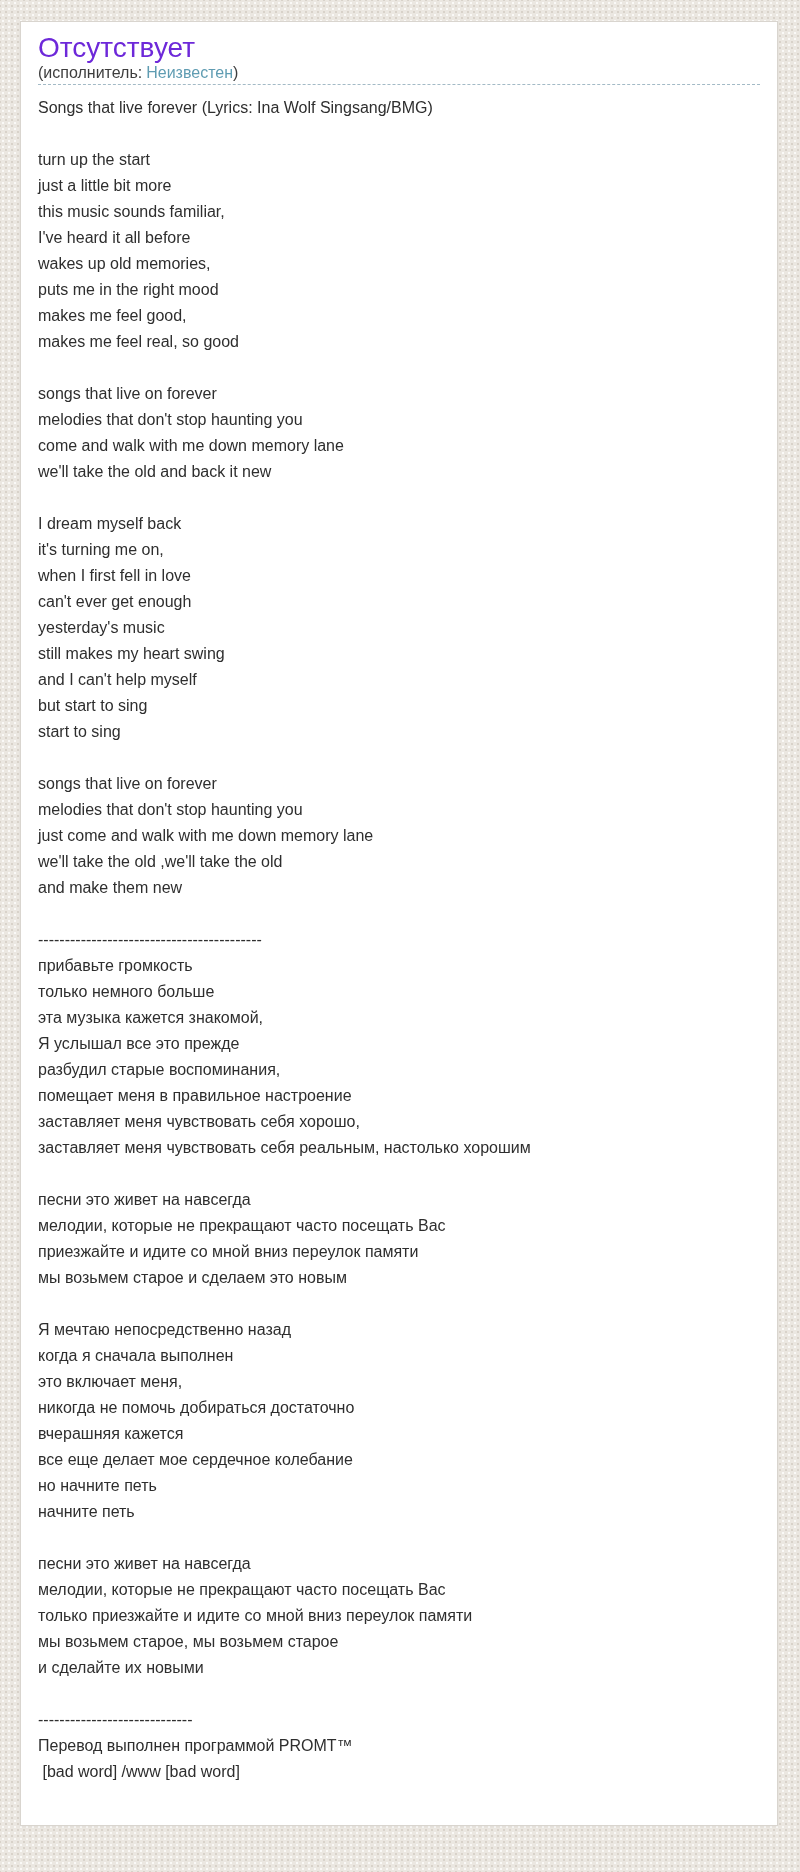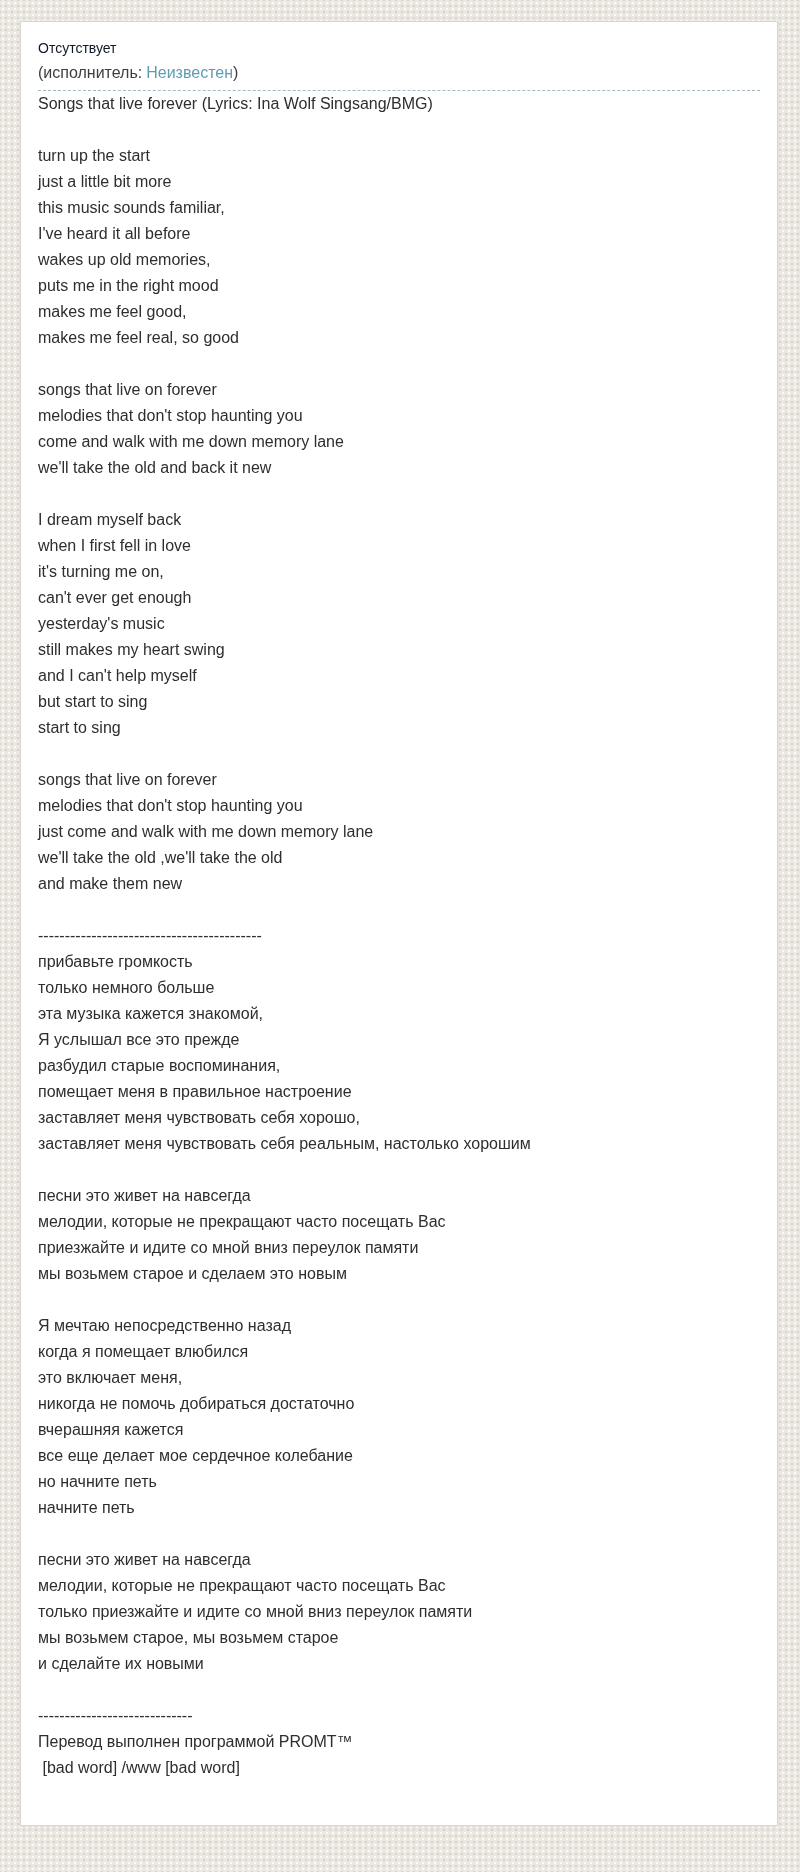--- a/index.html
+++ b/index.html
@@ -27,43 +27,43 @@
 
   .card {
     background: #ffffff;
     border: 1px solid #d9d5cf;
     box-shadow: 0 1px 2px rgba(0,0,0,0.05);
     padding: 14px 17px 30px 17px;
     min-height: 1805px;
   }
 
   .song-title {
-    font-size: 14px;
+    font-size: 28px;
     line-height: 24px;
     font-weight: 400;
-    color: #0f172a;
+    color: #6d28d9;
     margin-bottom: 2px;
   }
 
   .artist-line {
     font-size: 16px;
     line-height: 22px;
     color: #3d3d3d;
-    padding-bottom: 6px;
     border-bottom: 1px dashed #a3bac6;
   }
 
   .artist-link {
     color: #5f9cb2;
     text-decoration: none;
     cursor: pointer;
     margin-left: 4px;
   }
 
   .lyrics {
+    margin-top: 10px;
     font-size: 16px;
     line-height: 26px;
     color: #2e2e2e;
   }
 
   .lyric-line {
     min-height: 26px;
     white-space: pre-wrap;
   }
 </style>
@@ -88,22 +88,22 @@
         <div class="lyric-line">puts me in the right mood</div>
         <div class="lyric-line">makes me feel good,</div>
         <div class="lyric-line">makes me feel real, so good</div>
         <div class="lyric-line"></div>
         <div class="lyric-line">songs that live on forever</div>
         <div class="lyric-line">melodies that don't stop haunting you</div>
         <div class="lyric-line">come and walk with me down memory lane</div>
         <div class="lyric-line">we'll take the old and back it new</div>
         <div class="lyric-line"></div>
         <div class="lyric-line">I dream myself back</div>
+        <div class="lyric-line">it's turning me on,</div>
         <div class="lyric-line">when I first fell in love</div>
-        <div class="lyric-line">it's turning me on,</div>
         <div class="lyric-line">can't ever get enough</div>
         <div class="lyric-line">yesterday's music</div>
         <div class="lyric-line">still makes my heart swing</div>
         <div class="lyric-line">and I can't help myself</div>
         <div class="lyric-line">but start to sing</div>
         <div class="lyric-line">start to sing</div>
         <div class="lyric-line"></div>
         <div class="lyric-line">songs that live on forever</div>
         <div class="lyric-line">melodies that don't stop haunting you</div>
         <div class="lyric-line">just come and walk with me down memory lane</div>
@@ -119,21 +119,21 @@
         <div class="lyric-line">помещает меня в правильное настроение</div>
         <div class="lyric-line">заставляет меня чувствовать себя хорошо,</div>
         <div class="lyric-line">заставляет меня чувствовать себя реальным, настолько хорошим</div>
         <div class="lyric-line"></div>
         <div class="lyric-line">песни это живет на навсегда</div>
         <div class="lyric-line">мелодии, которые не прекращают часто посещать Вас</div>
         <div class="lyric-line">приезжайте и идите со мной вниз переулок памяти</div>
         <div class="lyric-line">мы возьмем старое и сделаем это новым</div>
         <div class="lyric-line"></div>
         <div class="lyric-line">Я мечтаю непосредственно назад</div>
-        <div class="lyric-line">когда я помещает влюбился</div>
+        <div class="lyric-line">когда я сначала выполнен</div>
         <div class="lyric-line">это включает меня,</div>
         <div class="lyric-line">никогда не помочь добираться достаточно</div>
         <div class="lyric-line">вчерашняя кажется</div>
         <div class="lyric-line">все еще делает мое сердечное колебание</div>
         <div class="lyric-line">но начните петь</div>
         <div class="lyric-line">начните петь</div>
         <div class="lyric-line"></div>
         <div class="lyric-line">песни это живет на навсегда</div>
         <div class="lyric-line">мелодии, которые не прекращают часто посещать Вас</div>
         <div class="lyric-line">только приезжайте и идите со мной вниз переулок памяти</div>

